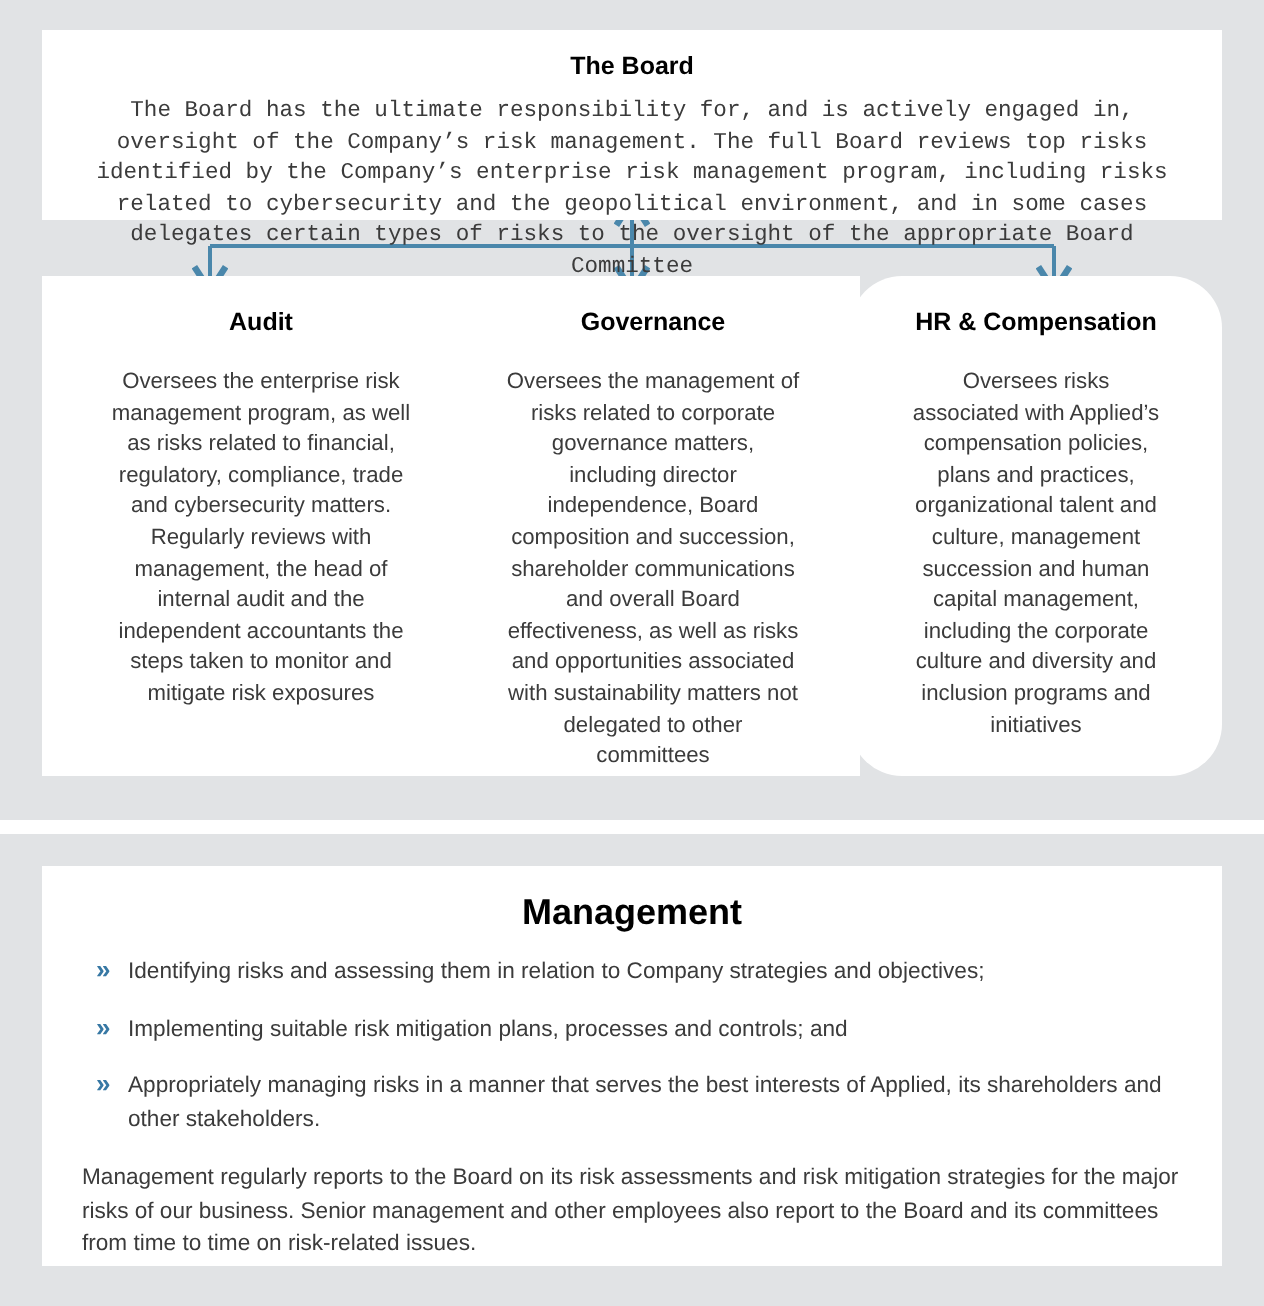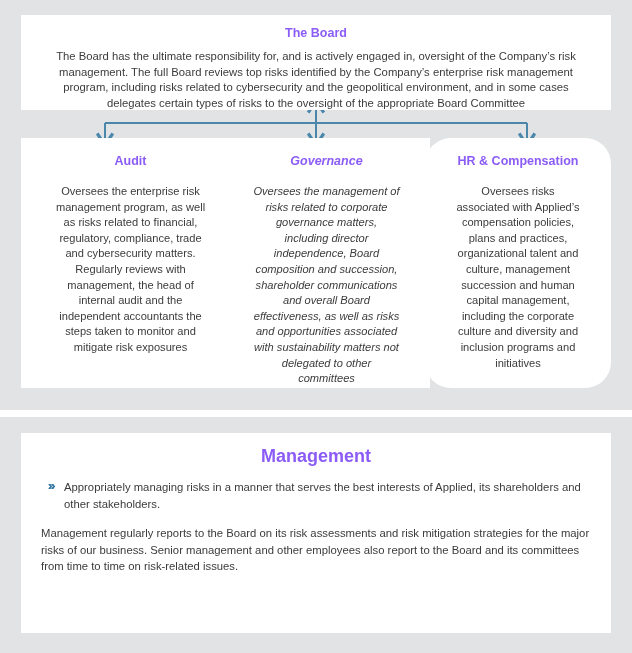--- a/index.html
+++ b/index.html
@@ -41,49 +41,50 @@
     height: 95px;
     padding: 11px 26px 8px 26px;
   }
 
   .card-committee {
     top: 138px;
     height: 250px;
     padding: 16px 14px 10px 14px;
   }
   #card-audit      { left: 21px;  width: 219px; }
-  #card-governance { left: 223px; width: 207px; font-style: italic; }
+  #card-governance { left: 223px; width: 207px; }
   #card-hr         { left: 425px; width: 186px; border-radius: 26px; }
 
   #card-management {
     left: 21px;
     top: 433px;
     width: 590px;
     height: 200px;
     padding: 13px 20px 10px 20px;
   }
 
   
   .heading {
-    color: #8b5cf6;
+    color: #000000;
     font-weight: bold;
     text-align: center;
     margin: 0;
   }
   #board-title      { font-size: 12.5px; margin-bottom: 9px; }
   .committee-title  { font-size: 12.5px; margin-bottom: 8px; }
   #management-title { font-size: 18px; margin-bottom: 11px; }
 
   
   .board-body {
     font-size: 11.3px;
     line-height: 15.6px;
     text-align: center;
     margin: 0;
     color: #3b3b3b;
+    font-family: Liberation Mono, monospace;
   }
   .committee-body {
     font-size: 11.1px;
     line-height: 15.6px;
     text-align: center;
     margin: 16px;
     color: #3b3b3b;
   }
   .mgmt-para {
     font-size: 11.3px;
@@ -176,23 +177,25 @@
   <p class="committee-body">Oversees risks associated with Applied’s compensation policies, plans and practices, organizational talent and culture, management succession and human capital management, including the corporate culture and diversity and inclusion programs and initiatives</p>
 </div>
 
 <div class="card" id="card-management">
   <h2 class="heading" id="management-title">Management</h2>
 
 
   <ul class="mgmt-list">
     <li>
       <span class="bullet-chevron">»</span>
+      <span>Identifying risks and assessing them in relation to Company strategies and objectives;</span>
     </li>
     <li>
       <span class="bullet-chevron">»</span>
+      <span>Implementing suitable risk mitigation plans, processes and controls; and</span>
     </li>
     <li>
       <span class="bullet-chevron">»</span>
       <span>Appropriately managing risks in a manner that serves the best interests of Applied, its shareholders and other stakeholders.</span>
     </li>
   </ul>
 
   <p class="mgmt-para" id="mgmt-closing">Management regularly reports to the Board on its risk assessments and risk mitigation strategies for the major risks of our business. Senior management and other employees also report to the Board and its committees from time to time on risk-related issues.</p>
 </div>
 

